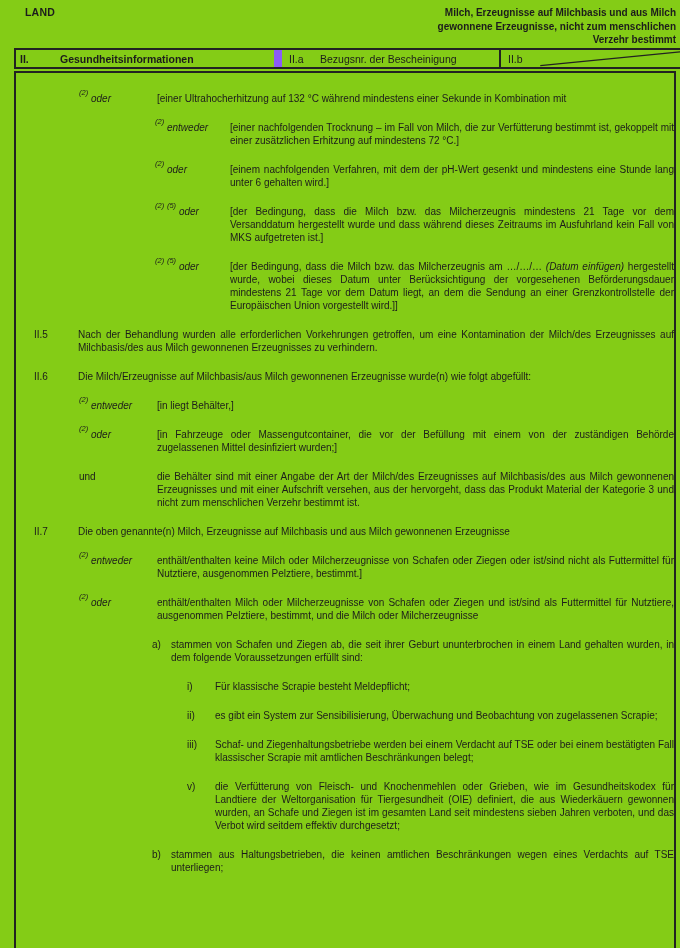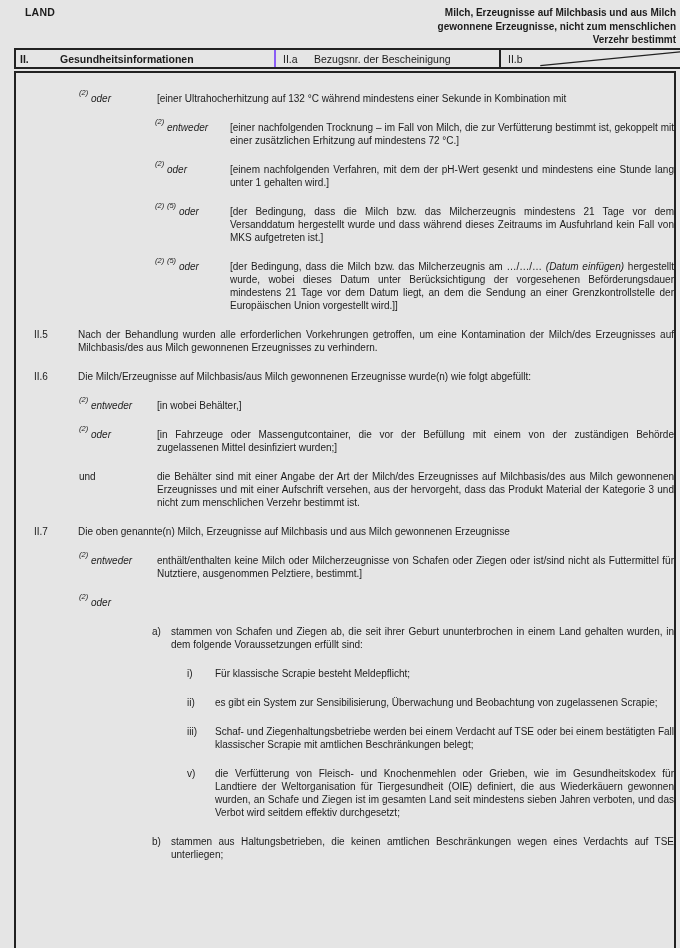--- a/index.html
+++ b/index.html
@@ -1,19 +1,19 @@
 <!DOCTYPE html>
 <html><head>
 <meta charset="utf-8">
 <style>
   html,body{margin:0;padding:0;background:#ffffff;}
   .page{
     position:relative;
     width:680px;height:948px;
-    background:#e5e5e5;
+    background:#84cc16;
     color:#1c1c1c;
     font-family:"Liberation Sans","DejaVu Sans",sans-serif;
     font-size:10px;
     overflow:hidden;
     box-sizing:border-box;
   }
   
   .top{
     position:absolute;left:0;top:6px;width:680px;
     display:flex;justify-content:space-between;align-items:flex-start;
@@ -28,21 +28,21 @@
   .thead{
     position:absolute;left:14px;top:48px;width:676px;height:21px;
     border:2px solid #222;
     display:flex;box-sizing:border-box;
     font-size:10.5px;
   }
   .thead .cell{display:flex;align-items:center;box-sizing:border-box;height:100%;}
   .c1{width:258px;}
   .c1 .no{font-weight:bold;padding-left:4px;width:44px;box-sizing:border-box;}
   .c1 .lbl{font-weight:bold;}
-  .c2{width:225px;border-left:2px solid #8b5cf6;padding-left:7px;}
+  .c2{width:225px;border-left:8px solid #8b5cf6;padding-left:7px;}
   .c2 .no{width:31px;}
   .c3{flex:1;border-left:2px solid #222;padding-left:7px;position:relative;}
   .c3 svg{position:absolute;inset:0;width:100%;height:100%;}
   
   .content{
     position:absolute;left:14px;top:71px;width:662px;height:877px;
     border:2px solid #222;border-bottom:none;
     box-sizing:border-box;
     overflow:hidden;
   }
@@ -92,60 +92,61 @@
       <div class="row r-l1">
         <span class="lab it"><sup>(2)</sup> oder</span>
         <div class="txt">[einer Ultrahocherhitzung auf 132 °C während mindestens einer Sekunde in Kombination mit</div>
       </div>
       <div class="row r-l2">
         <span class="lab it"><sup>(2)</sup> entweder</span>
         <div class="txt">[einer nachfolgenden Trocknung – im Fall von Milch, die zur Verfütterung bestimmt ist, gekoppelt mit einer zusätzlichen Erhitzung auf mindestens 72 °C.]</div>
       </div>
       <div class="row r-l2">
         <span class="lab it"><sup>(2)</sup> oder</span>
-        <div class="txt">[einem nachfolgenden Verfahren, mit dem der pH-Wert gesenkt und mindestens eine Stunde lang unter 1 gehalten wird.]</div>
+        <div class="txt">[einem nachfolgenden Verfahren, mit dem der pH-Wert gesenkt und mindestens eine Stunde lang unter 6 gehalten wird.]</div>
       </div>
       <div class="row r-l2">
         <span class="lab it"><sup>(2)</sup> <sup>(5)</sup> oder</span>
         <div class="txt">[der Bedingung, dass die Milch bzw. das Milcherzeugnis mindestens 21 Tage vor dem Versanddatum hergestellt wurde und dass während dieses Zeitraums im Ausfuhrland kein Fall von MKS aufgetreten ist.]</div>
       </div>
       <div class="row r-l2">
         <span class="lab it"><sup>(2)</sup> <sup>(5)</sup> oder</span>
         <div class="txt">[der Bedingung, dass die Milch bzw. das Milcherzeugnis am …/…/… <em>(Datum einfügen)</em> hergestellt wurde, wobei dieses Datum unter Berücksichtigung der vorgesehenen Beförderungsdauer mindestens 21 Tage vor dem Datum liegt, an dem die Sendung an einer Grenzkontrollstelle der Europäischen Union vorgestellt wird.]]</div>
       </div>
       <div class="row r-sec">
         <span class="lab">II.5</span>
         <div class="txt">Nach der Behandlung wurden alle erforderlichen Vorkehrungen getroffen, um eine Kontamination der Milch/des Erzeugnisses auf Milchbasis/des aus Milch gewonnenen Erzeugnisses zu verhindern.</div>
       </div>
       <div class="row r-sec">
         <span class="lab">II.6</span>
         <div class="txt">Die Milch/Erzeugnisse auf Milchbasis/aus Milch gewonnenen Erzeugnisse wurde(n) wie folgt abgefüllt:</div>
       </div>
       <div class="row r-l1">
         <span class="lab it"><sup>(2)</sup> entweder</span>
-        <div class="txt">[in wobei Behälter,]</div>
+        <div class="txt">[in liegt Behälter,]</div>
       </div>
       <div class="row r-l1">
         <span class="lab it"><sup>(2)</sup> oder</span>
         <div class="txt">[in Fahrzeuge oder Massengutcontainer, die vor der Befüllung mit einem von der zuständigen Behörde zugelassenen Mittel desinfiziert wurden;]</div>
       </div>
       <div class="row r-l1">
         <span class="lab">und</span>
         <div class="txt">die Behälter sind mit einer Angabe der Art der Milch/des Erzeugnisses auf Milchbasis/des aus Milch gewonnenen Erzeugnisses und mit einer Aufschrift versehen, aus der hervorgeht, dass das Produkt Material der Kategorie 3 und nicht zum menschlichen Verzehr bestimmt ist.</div>
       </div>
       <div class="row r-sec">
         <span class="lab">II.7</span>
         <div class="txt">Die oben genannte(n) Milch, Erzeugnisse auf Milchbasis und aus Milch gewonnenen Erzeugnisse</div>
       </div>
       <div class="row r-l1">
         <span class="lab it"><sup>(2)</sup> entweder</span>
         <div class="txt">enthält/enthalten keine Milch oder Milcherzeugnisse von Schafen oder Ziegen oder ist/sind nicht als Futtermittel für Nutztiere, ausgenommen Pelztiere, bestimmt.]</div>
       </div>
       <div class="row r-l1">
         <span class="lab it"><sup>(2)</sup> oder</span>
+        <div class="txt">enthält/enthalten Milch oder Milcherzeugnisse von Schafen oder Ziegen und ist/sind als Futtermittel für Nutztiere, ausgenommen Pelztiere, bestimmt, und die Milch oder Milcherzeugnisse</div>
       </div>
       <div class="row r-la">
         <span class="lab">a)</span>
         <div class="txt">stammen von Schafen und Ziegen ab, die seit ihrer Geburt ununterbrochen in einem Land gehalten wurden, in dem folgende Voraussetzungen erfüllt sind:</div>
       </div>
       <div class="row r-li">
         <span class="lab">i)</span>
         <div class="txt">Für klassische Scrapie besteht Meldepflicht;</div>
       </div>
       <div class="row r-li">

